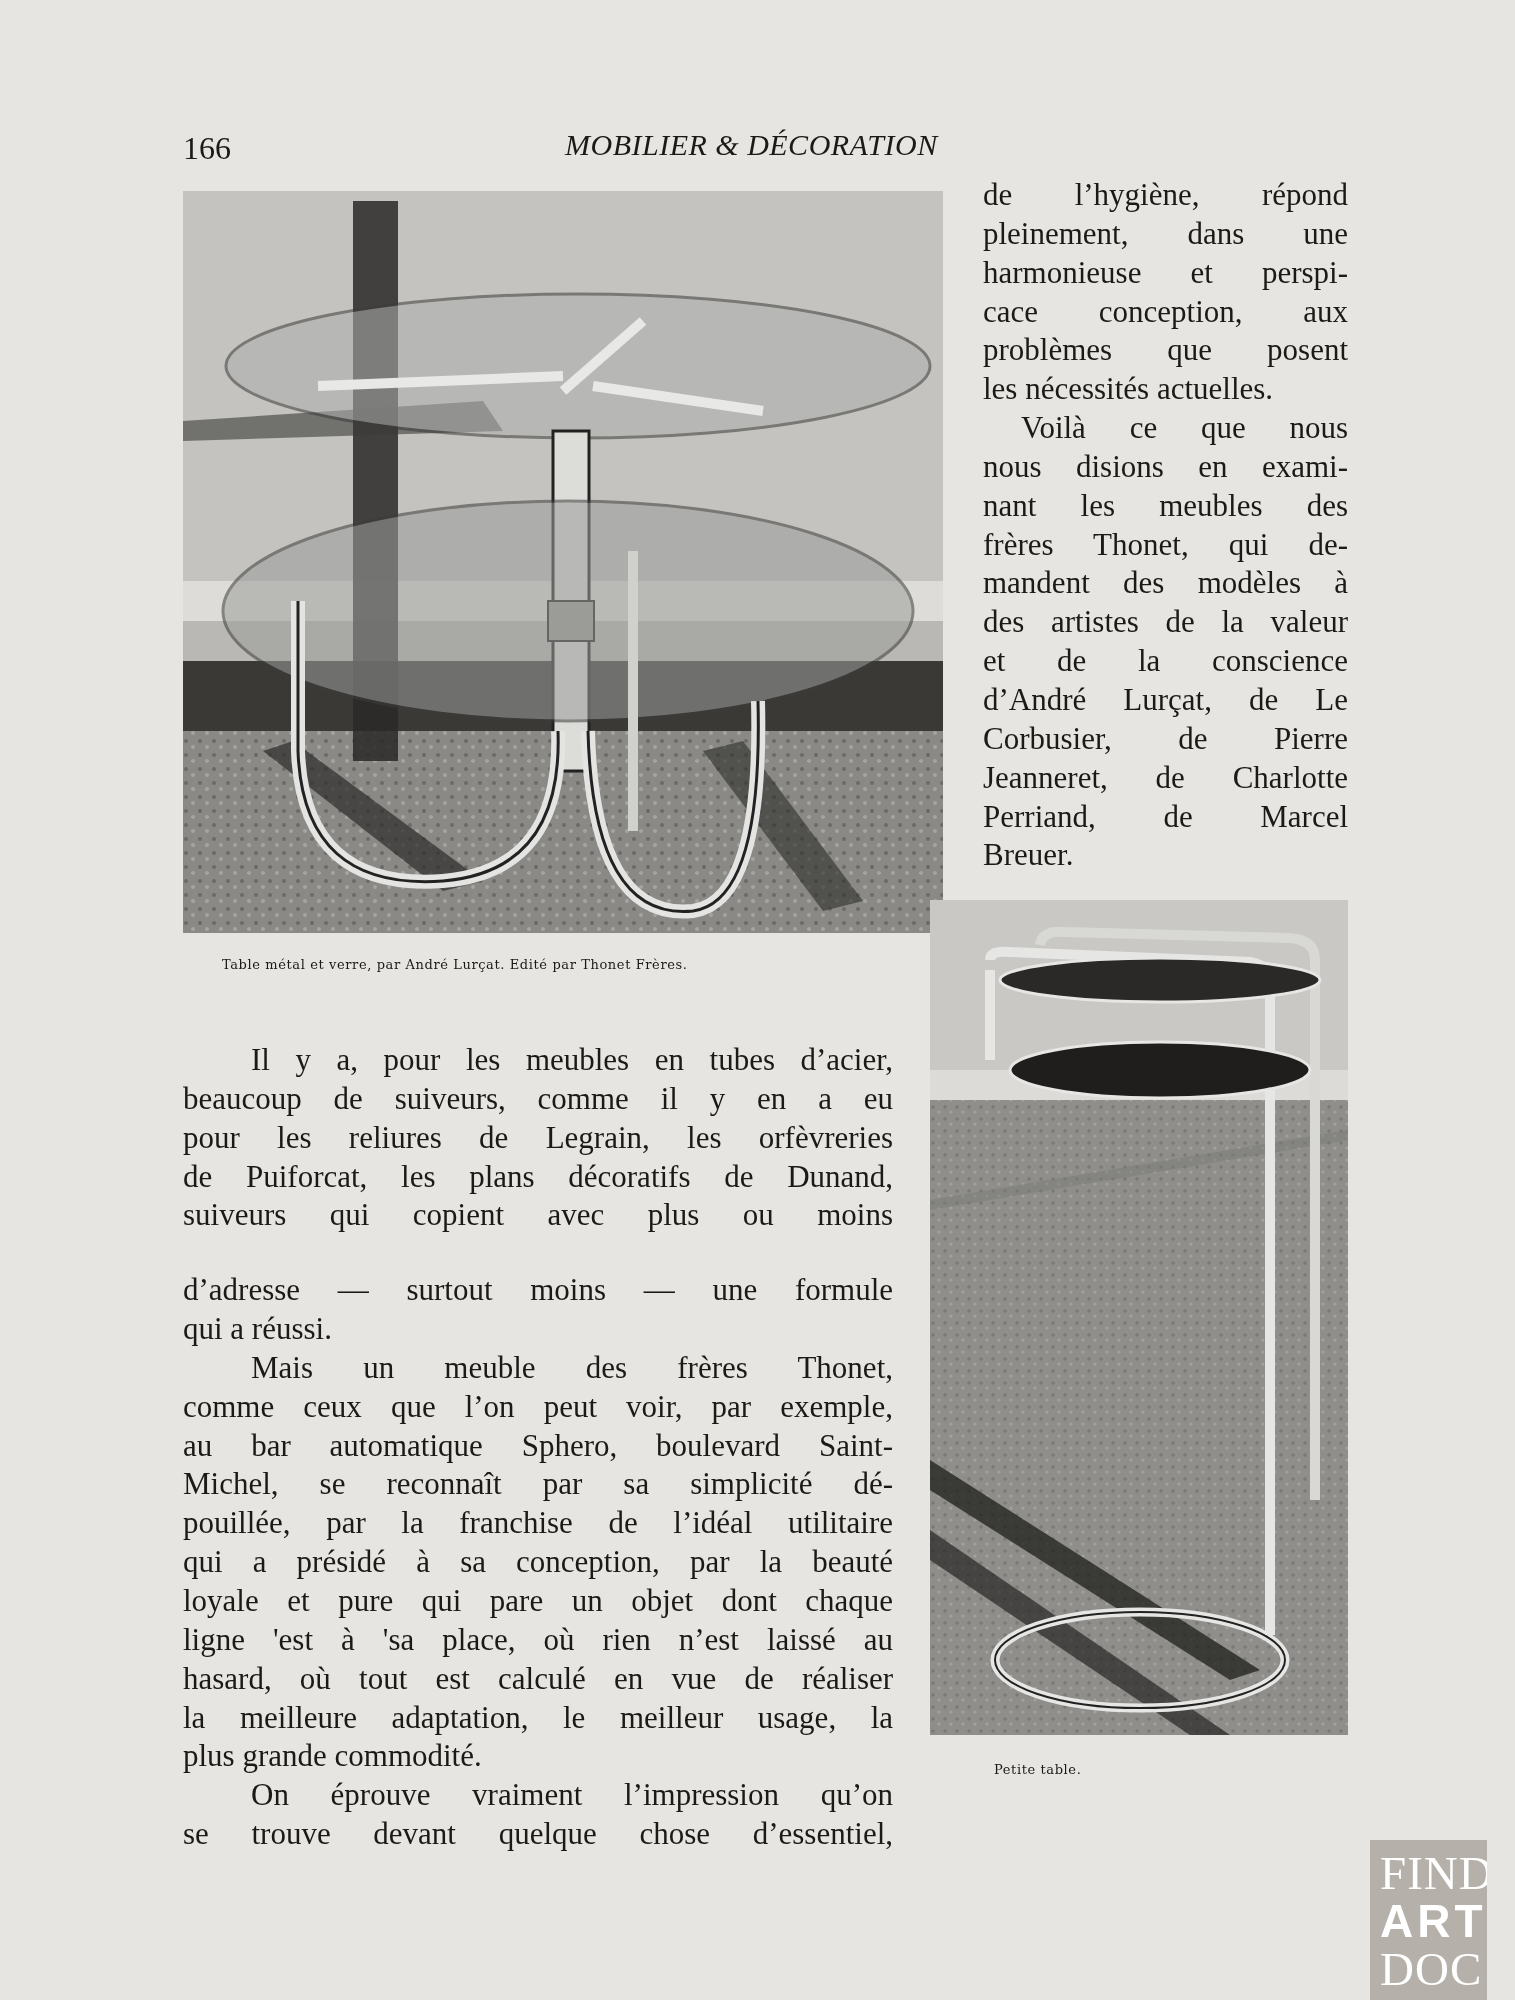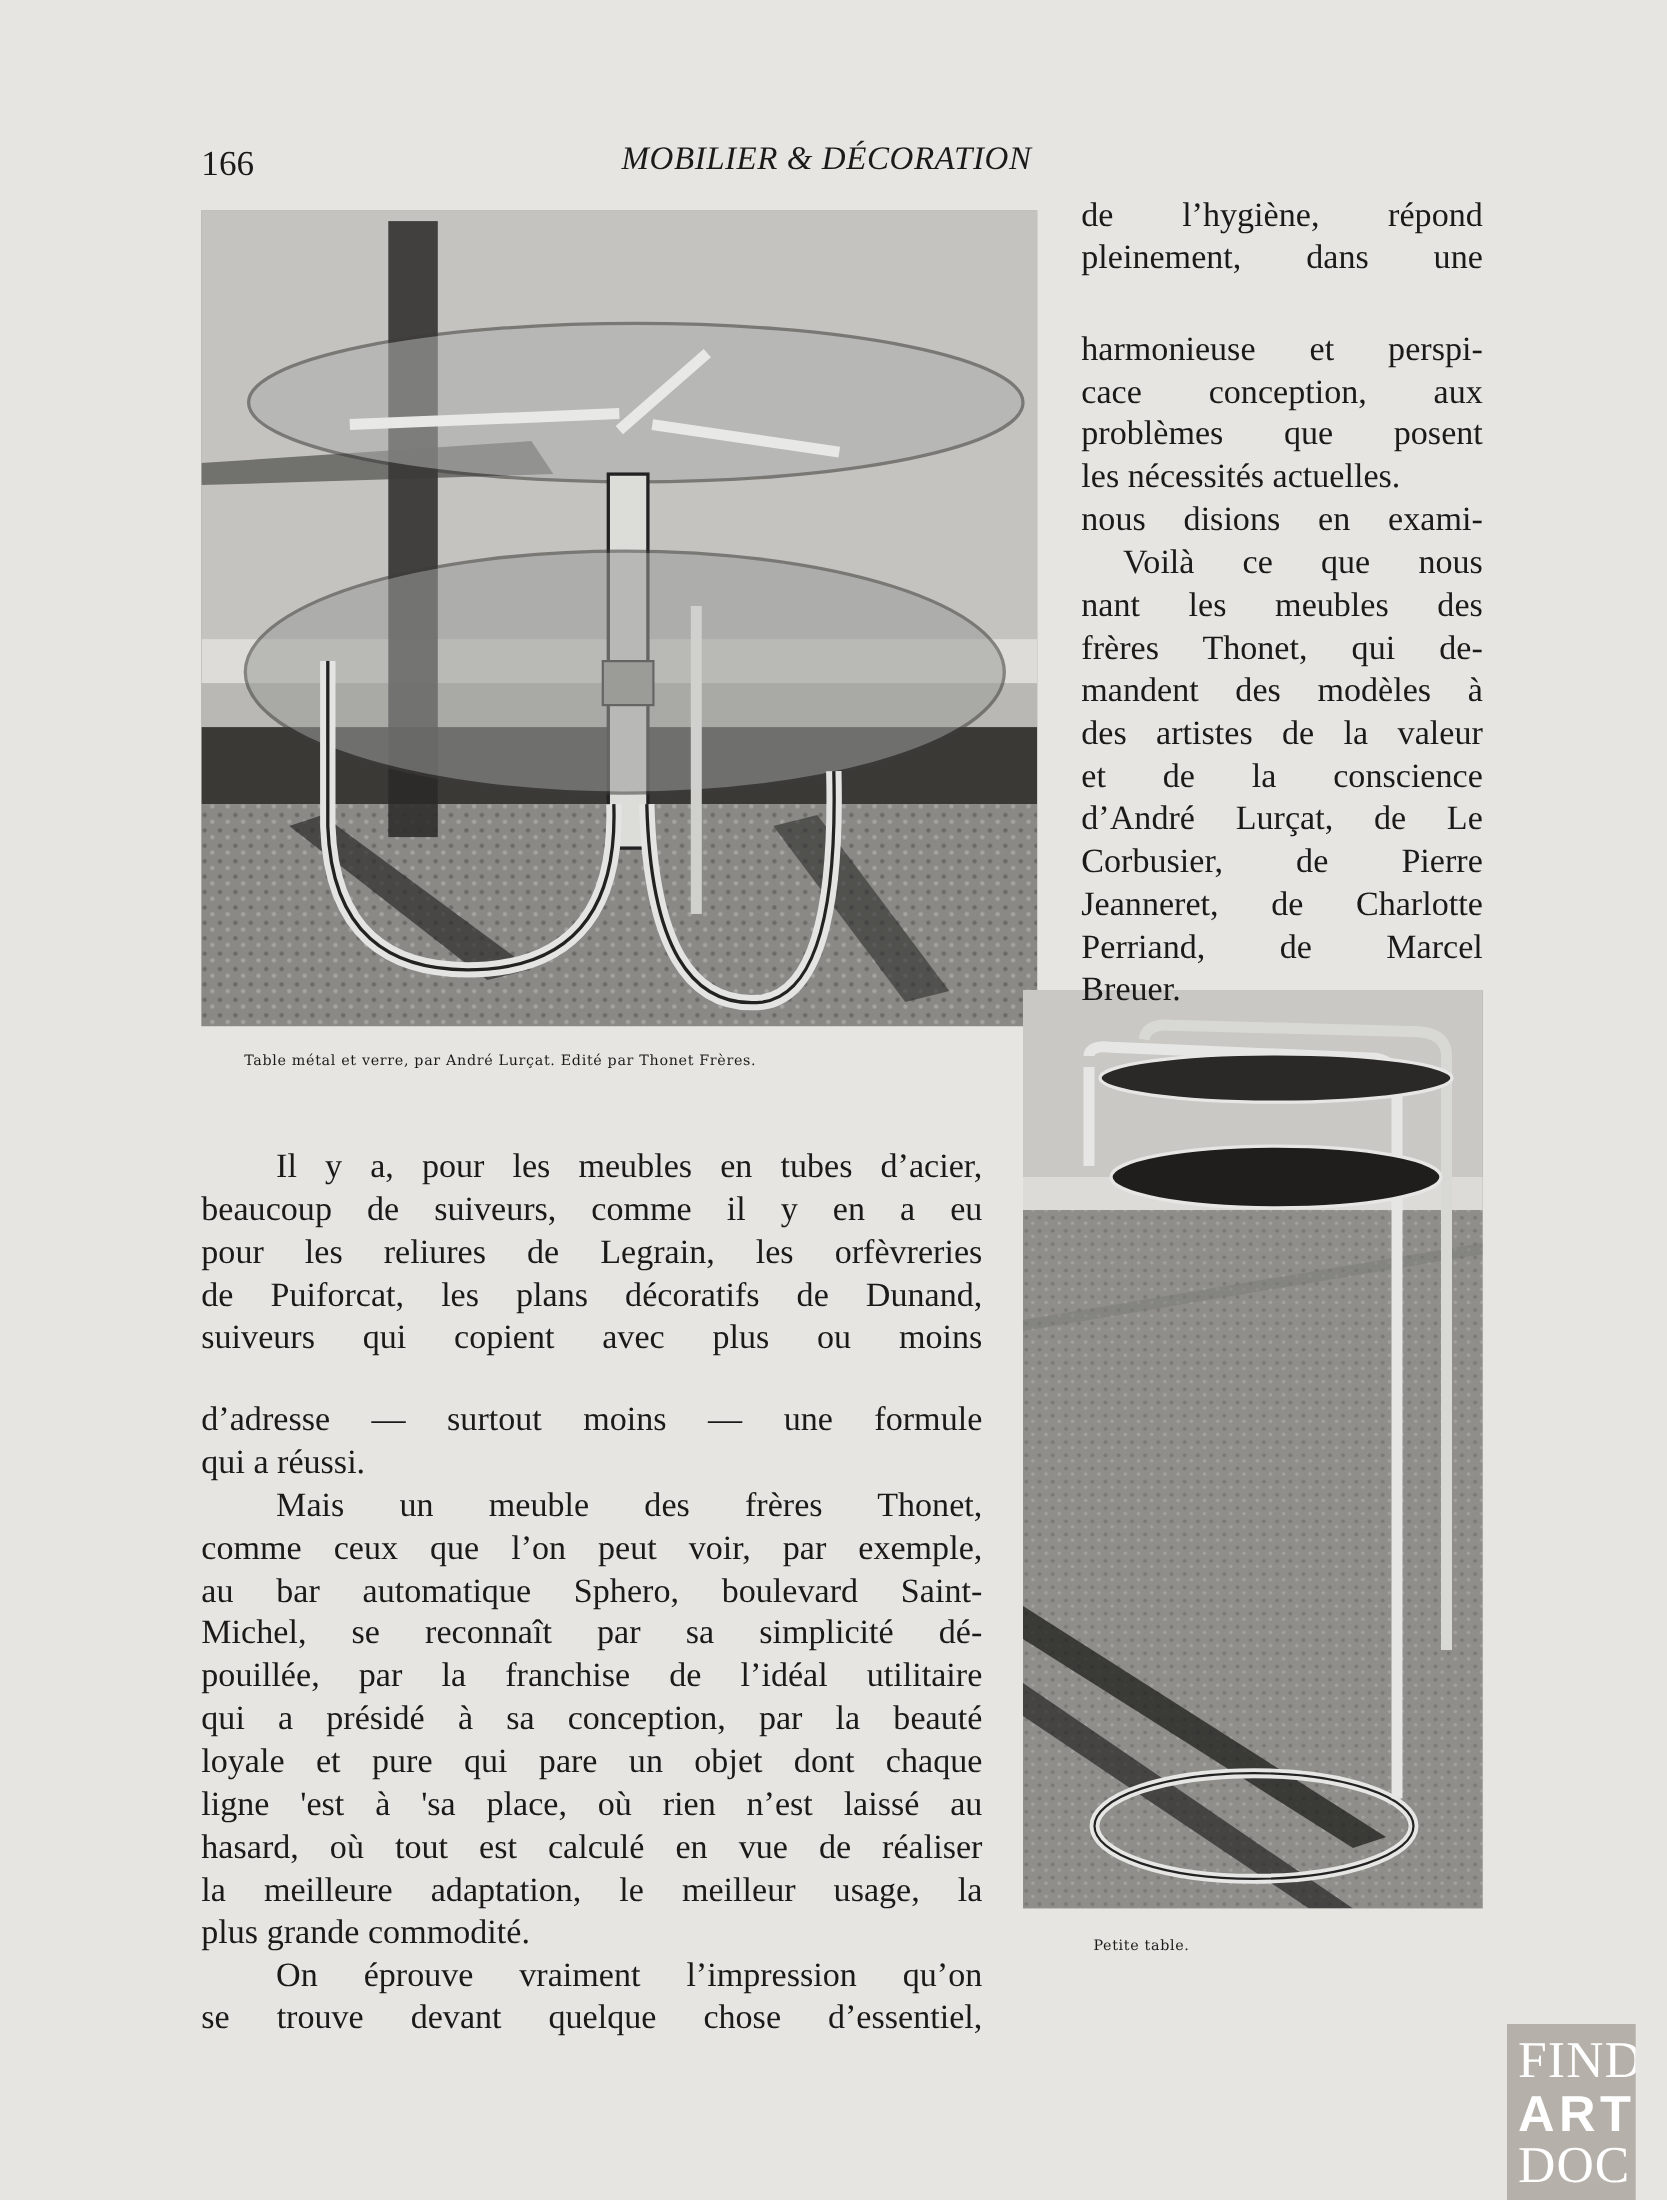--- a/index.html
+++ b/index.html
@@ -126,26 +126,26 @@
     <ellipse cx="210" cy="760" rx="145" ry="48" fill="none" stroke="#e6e6e4" stroke-width="9"></ellipse>
     <ellipse cx="210" cy="760" rx="145" ry="48" fill="none" stroke="#222" stroke-width="2"></ellipse>
     <line x1="340" y1="640" x2="340" y2="735" stroke="#e6e6e4" stroke-width="10"></line>
   </svg>
 </div>
 <div class="caption" id="caption-2">Petite table.</div>
 
 <div class="col" id="right-col">
   <span class="line" style="word-spacing: 0px;"><span>de</span> <span>l’hygiène,</span> <span>répond</span></span>
   <span class="line" style="word-spacing: 0px;"><span>pleinement,</span> <span>dans</span> <span>une</span></span>
-  <span class="line" style="word-spacing: 0px; margin-top: 44px;"><span>harmonieuse</span> <span>et</span> <span>perspi-</span></span>
+  <span class="line" style="word-spacing: 0px;"><span>harmonieuse</span> <span>et</span> <span>perspi-</span></span>
   <span class="line" style="word-spacing: 0px;"><span>cace</span> <span>conception,</span> <span>aux</span></span>
   <span class="line" style="word-spacing: 0px;"><span>problèmes</span> <span>que</span> <span>posent</span></span>
   <span class="line last">les nécessités actuelles.</span>
+  <span class="line indent" style="word-spacing: 0px;"><span>Voilà</span> <span>ce</span> <span>que</span> <span>nous</span></span>
   <span class="line" style="word-spacing: 0px;"><span>nous</span> <span>disions</span> <span>en</span> <span>exami-</span></span>
-  <span class="line indent" style="word-spacing: 0px;"><span>Voilà</span> <span>ce</span> <span>que</span> <span>nous</span></span>
   <span class="line" style="word-spacing: 0px;"><span>nant</span> <span>les</span> <span>meubles</span> <span>des</span></span>
   <span class="line" style="word-spacing: 0px;"><span>frères</span> <span>Thonet,</span> <span>qui</span> <span>de-</span></span>
   <span class="line" style="word-spacing: 0px;"><span>mandent</span> <span>des</span> <span>modèles</span> <span>à</span></span>
   <span class="line" style="word-spacing: 0px;"><span>des</span> <span>artistes</span> <span>de</span> <span>la</span> <span>valeur</span></span>
   <span class="line" style="word-spacing: 0px;"><span>et</span> <span>de</span> <span>la</span> <span>conscience</span></span>
   <span class="line" style="word-spacing: 0px;"><span>d’André</span> <span>Lurçat,</span> <span>de</span> <span>Le</span></span>
   <span class="line" style="word-spacing: 0px;"><span>Corbusier,</span> <span>de</span> <span>Pierre</span></span>
   <span class="line" style="word-spacing: 0px;"><span>Jeanneret,</span> <span>de</span> <span>Charlotte</span></span>
   <span class="line" style="word-spacing: 0px;"><span>Perriand,</span> <span>de</span> <span>Marcel</span></span>
   <span class="line last">Breuer.</span>

